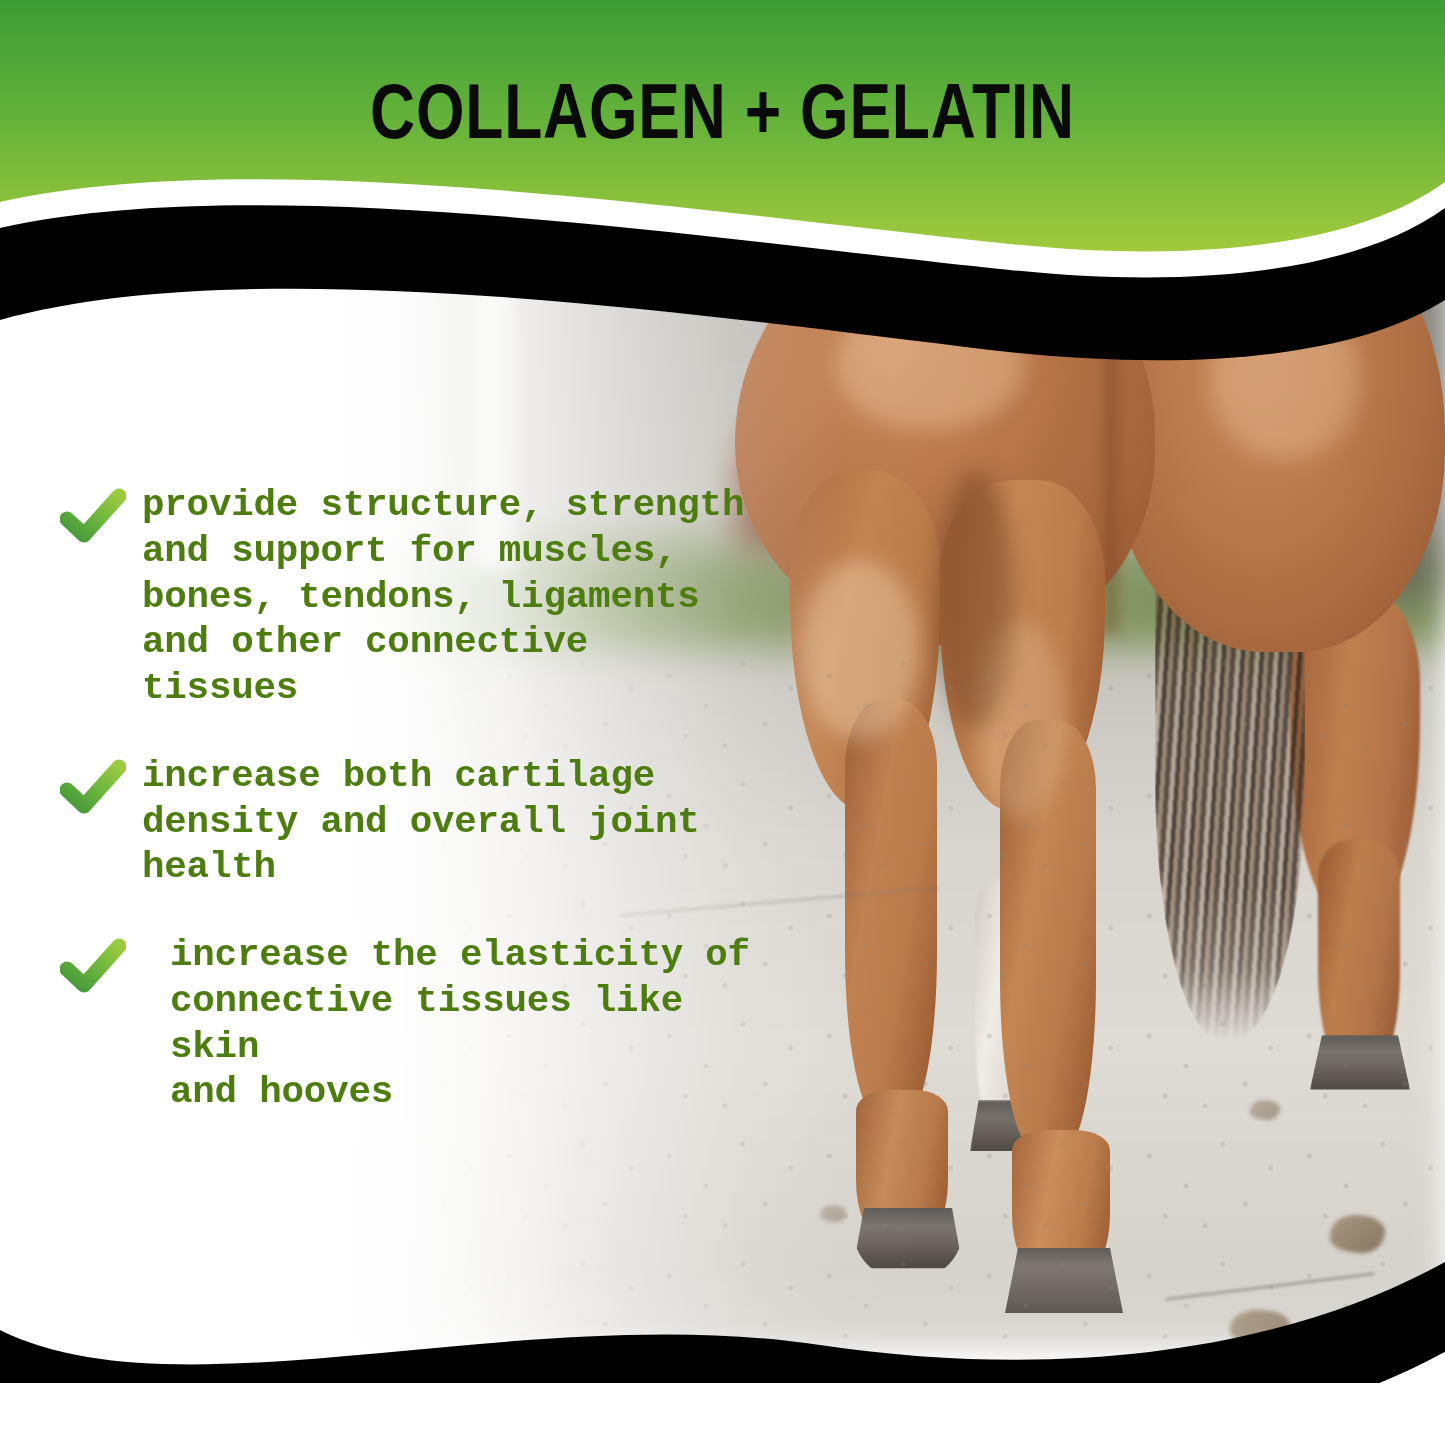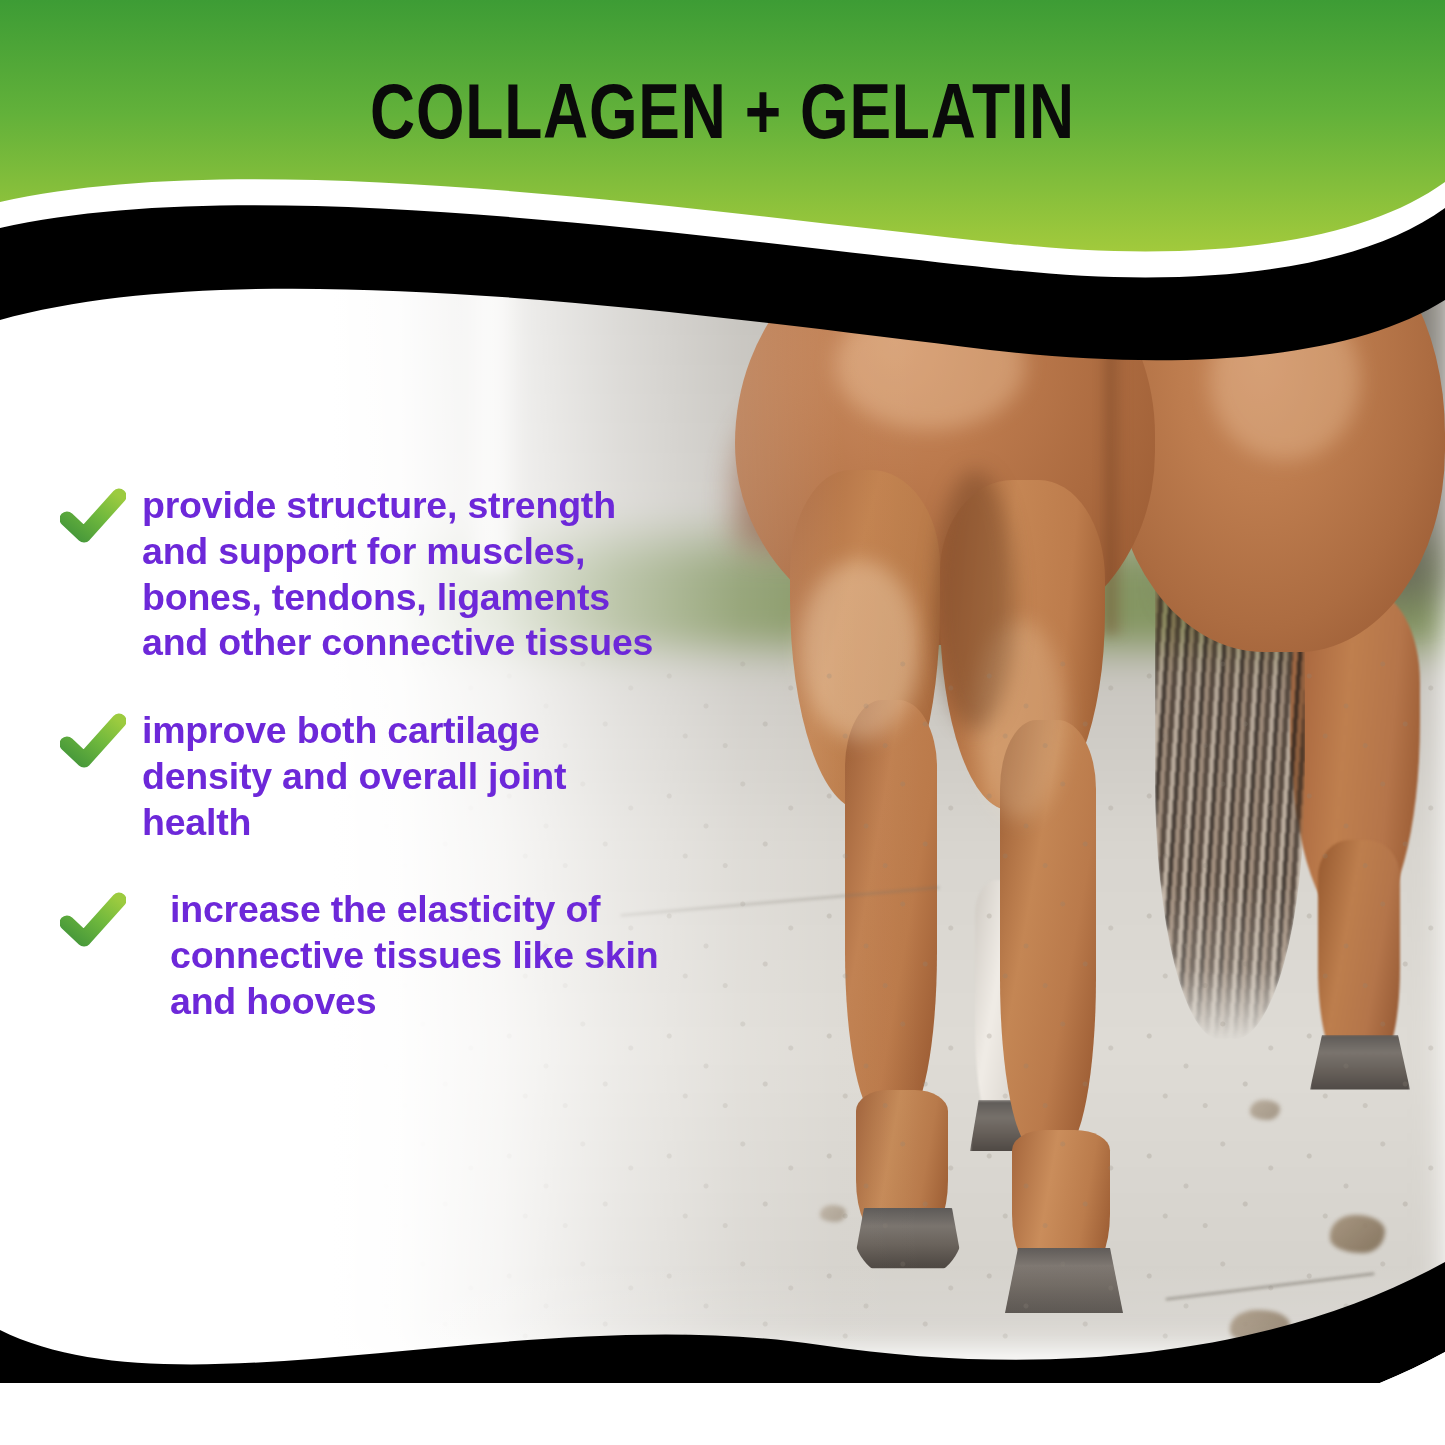--- a/index.html
+++ b/index.html
@@ -294,25 +294,25 @@
 
   .check-icon {
     flex: 0 0 auto;
     width: 66px;
     height: 58px;
     margin-right: 16px;
     margin-top: 4px;
   }
 
   .bullet-text {
-    font-family: Liberation Sans, sans-serif;
+    font-family: Liberation Mono, monospace;
     font-weight: bold;
     font-size: 37.5px;
     line-height: 1.22;
-    color: #6d28d9;
+    color: #4d7c0f;
     letter-spacing: -0.2px;
     white-space: pre-line;
   }
 </style>
 </head>
 <body>
 
 <div id="infographic">
 
   <div class="photo-layer">
@@ -403,21 +403,21 @@
       <div class="bullet-text">provide structure, strength
 and support for muscles,
 bones, tendons, ligaments
 and other connective tissues</div>
     </div>
 
     <div class="bullet">
       <svg class="check-icon" viewBox="0 0 66 58">
         <path d="M7 32 L24 48 L59 9" fill="none" stroke="url(#checkGrad)" stroke-width="15" stroke-linecap="round" stroke-linejoin="round"></path>
       </svg>
-      <div class="bullet-text">improve both cartilage
+      <div class="bullet-text">increase both cartilage
 density and overall joint
 health</div>
     </div>
 
     <div class="bullet">
       <svg class="check-icon" viewBox="0 0 66 58">
         <path d="M7 32 L24 48 L59 9" fill="none" stroke="url(#checkGrad)" stroke-width="15" stroke-linecap="round" stroke-linejoin="round"></path>
       </svg>
       <div class="bullet-text">increase the elasticity of
 connective tissues like skin

